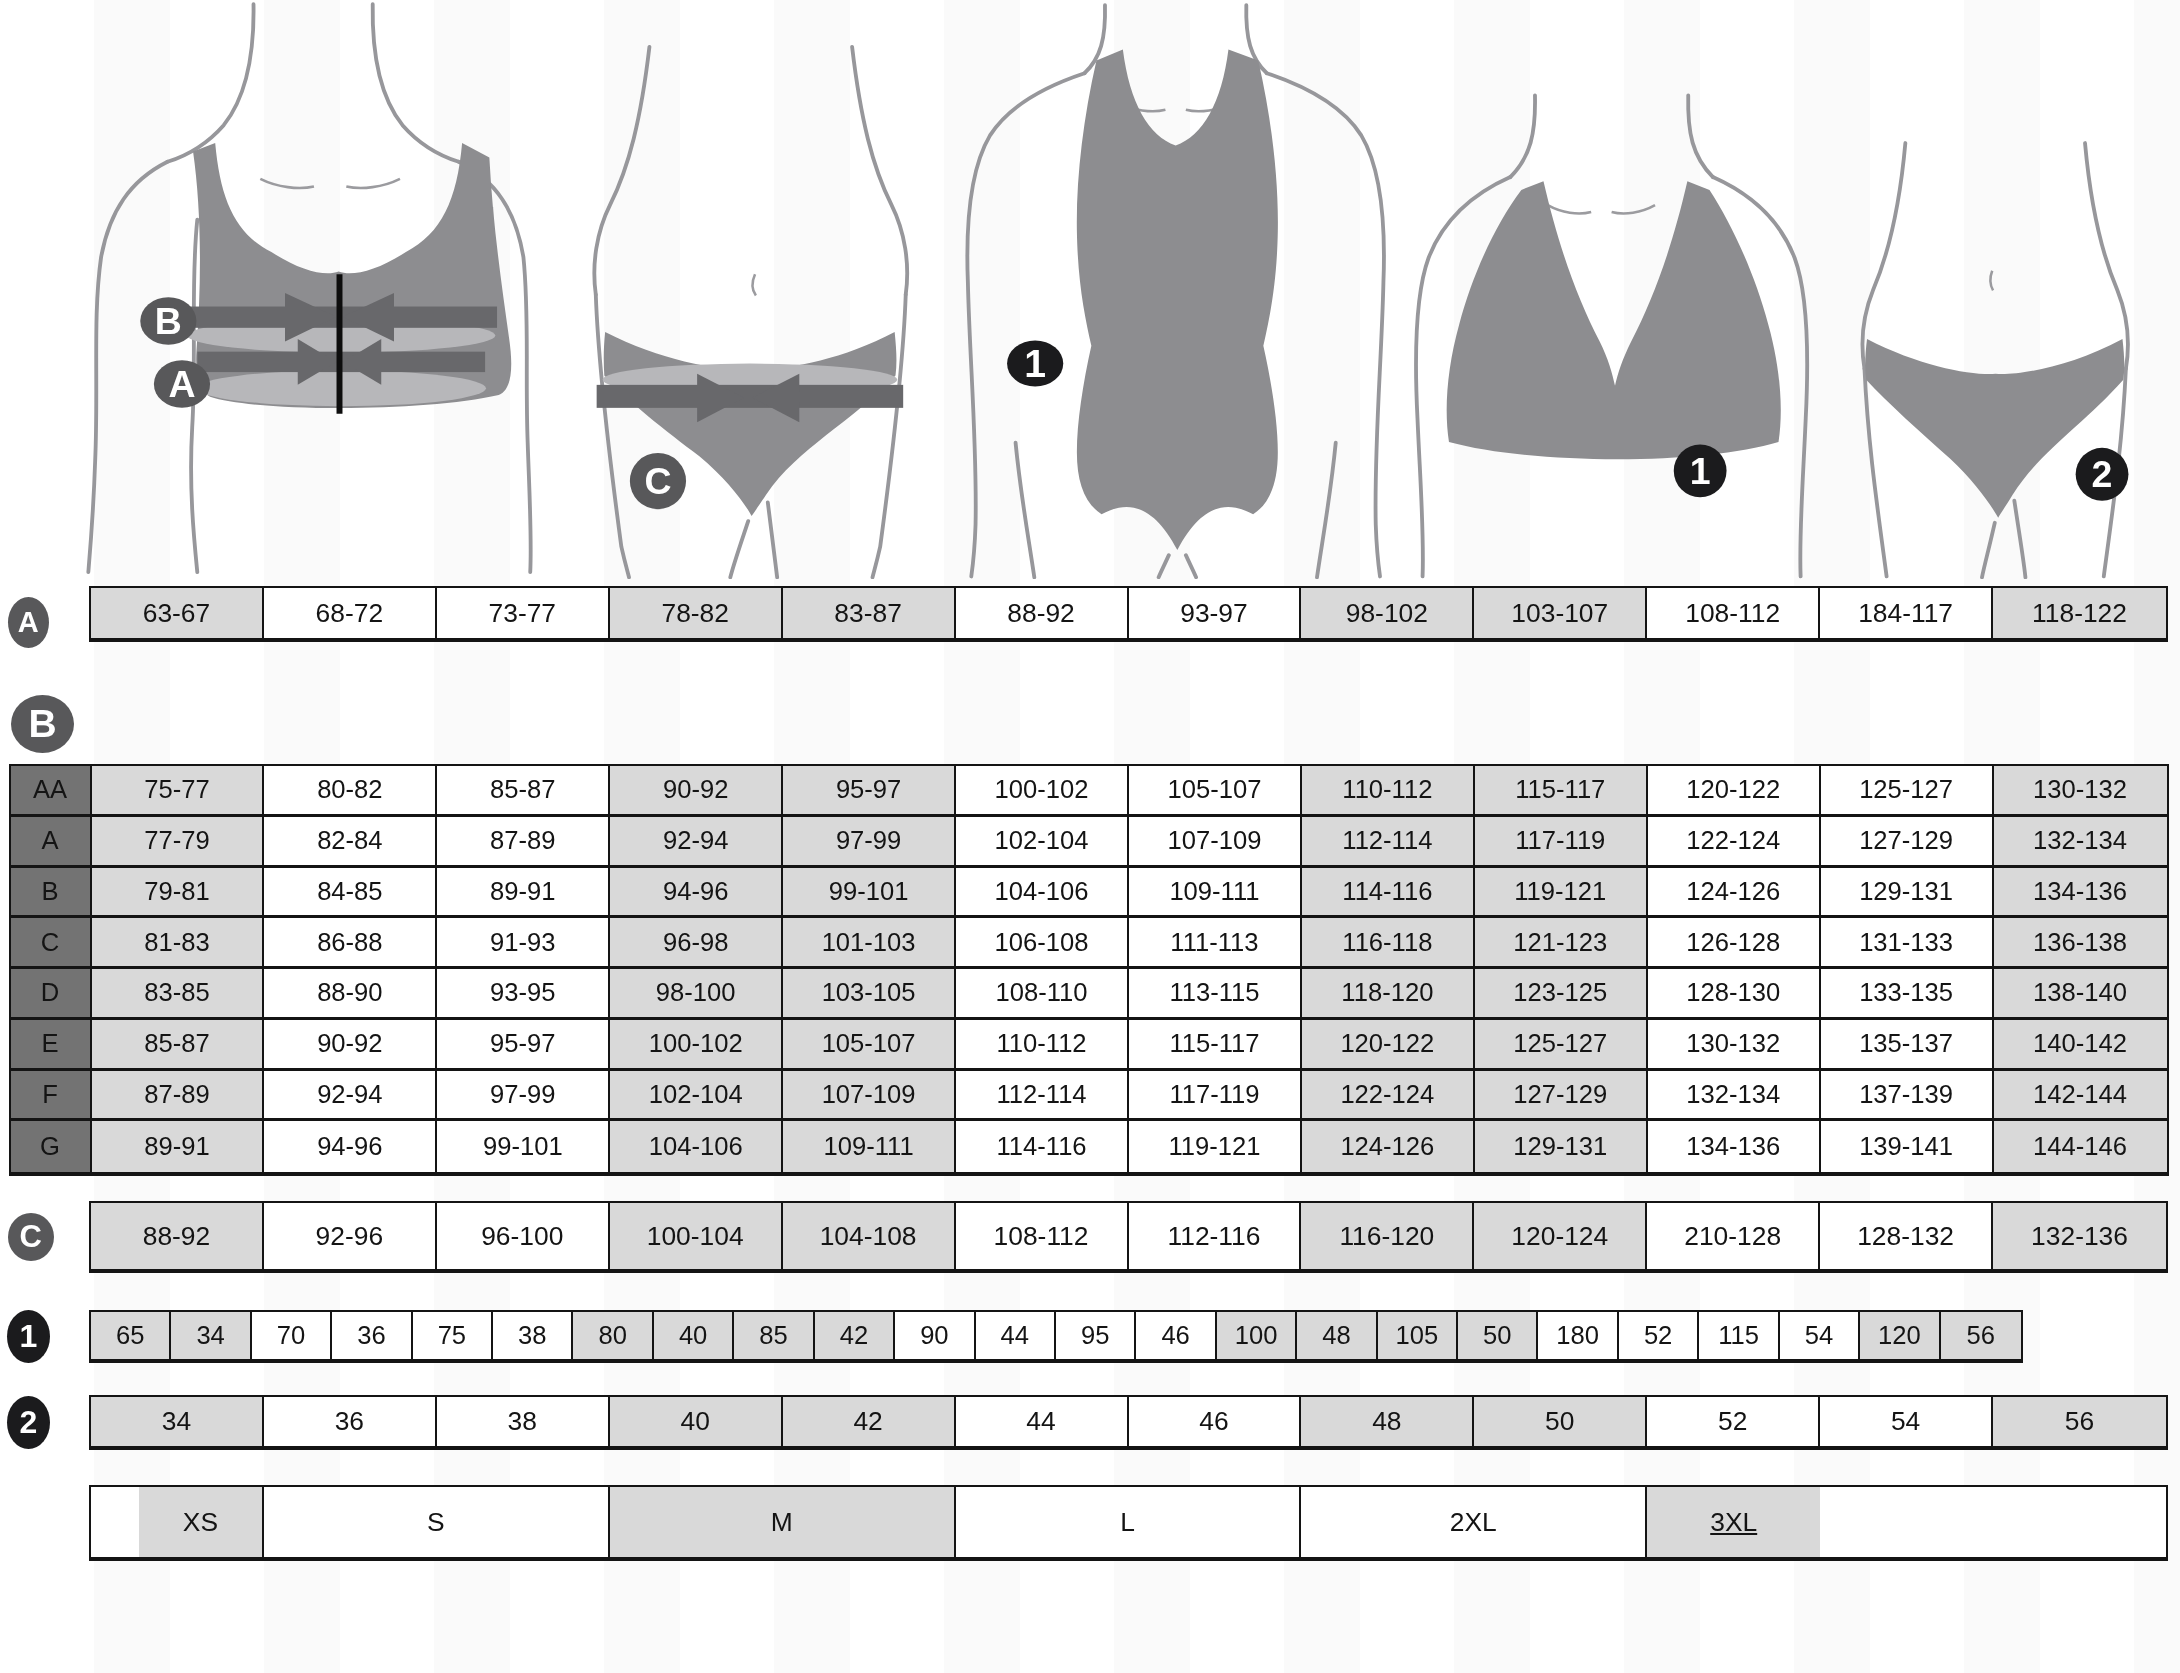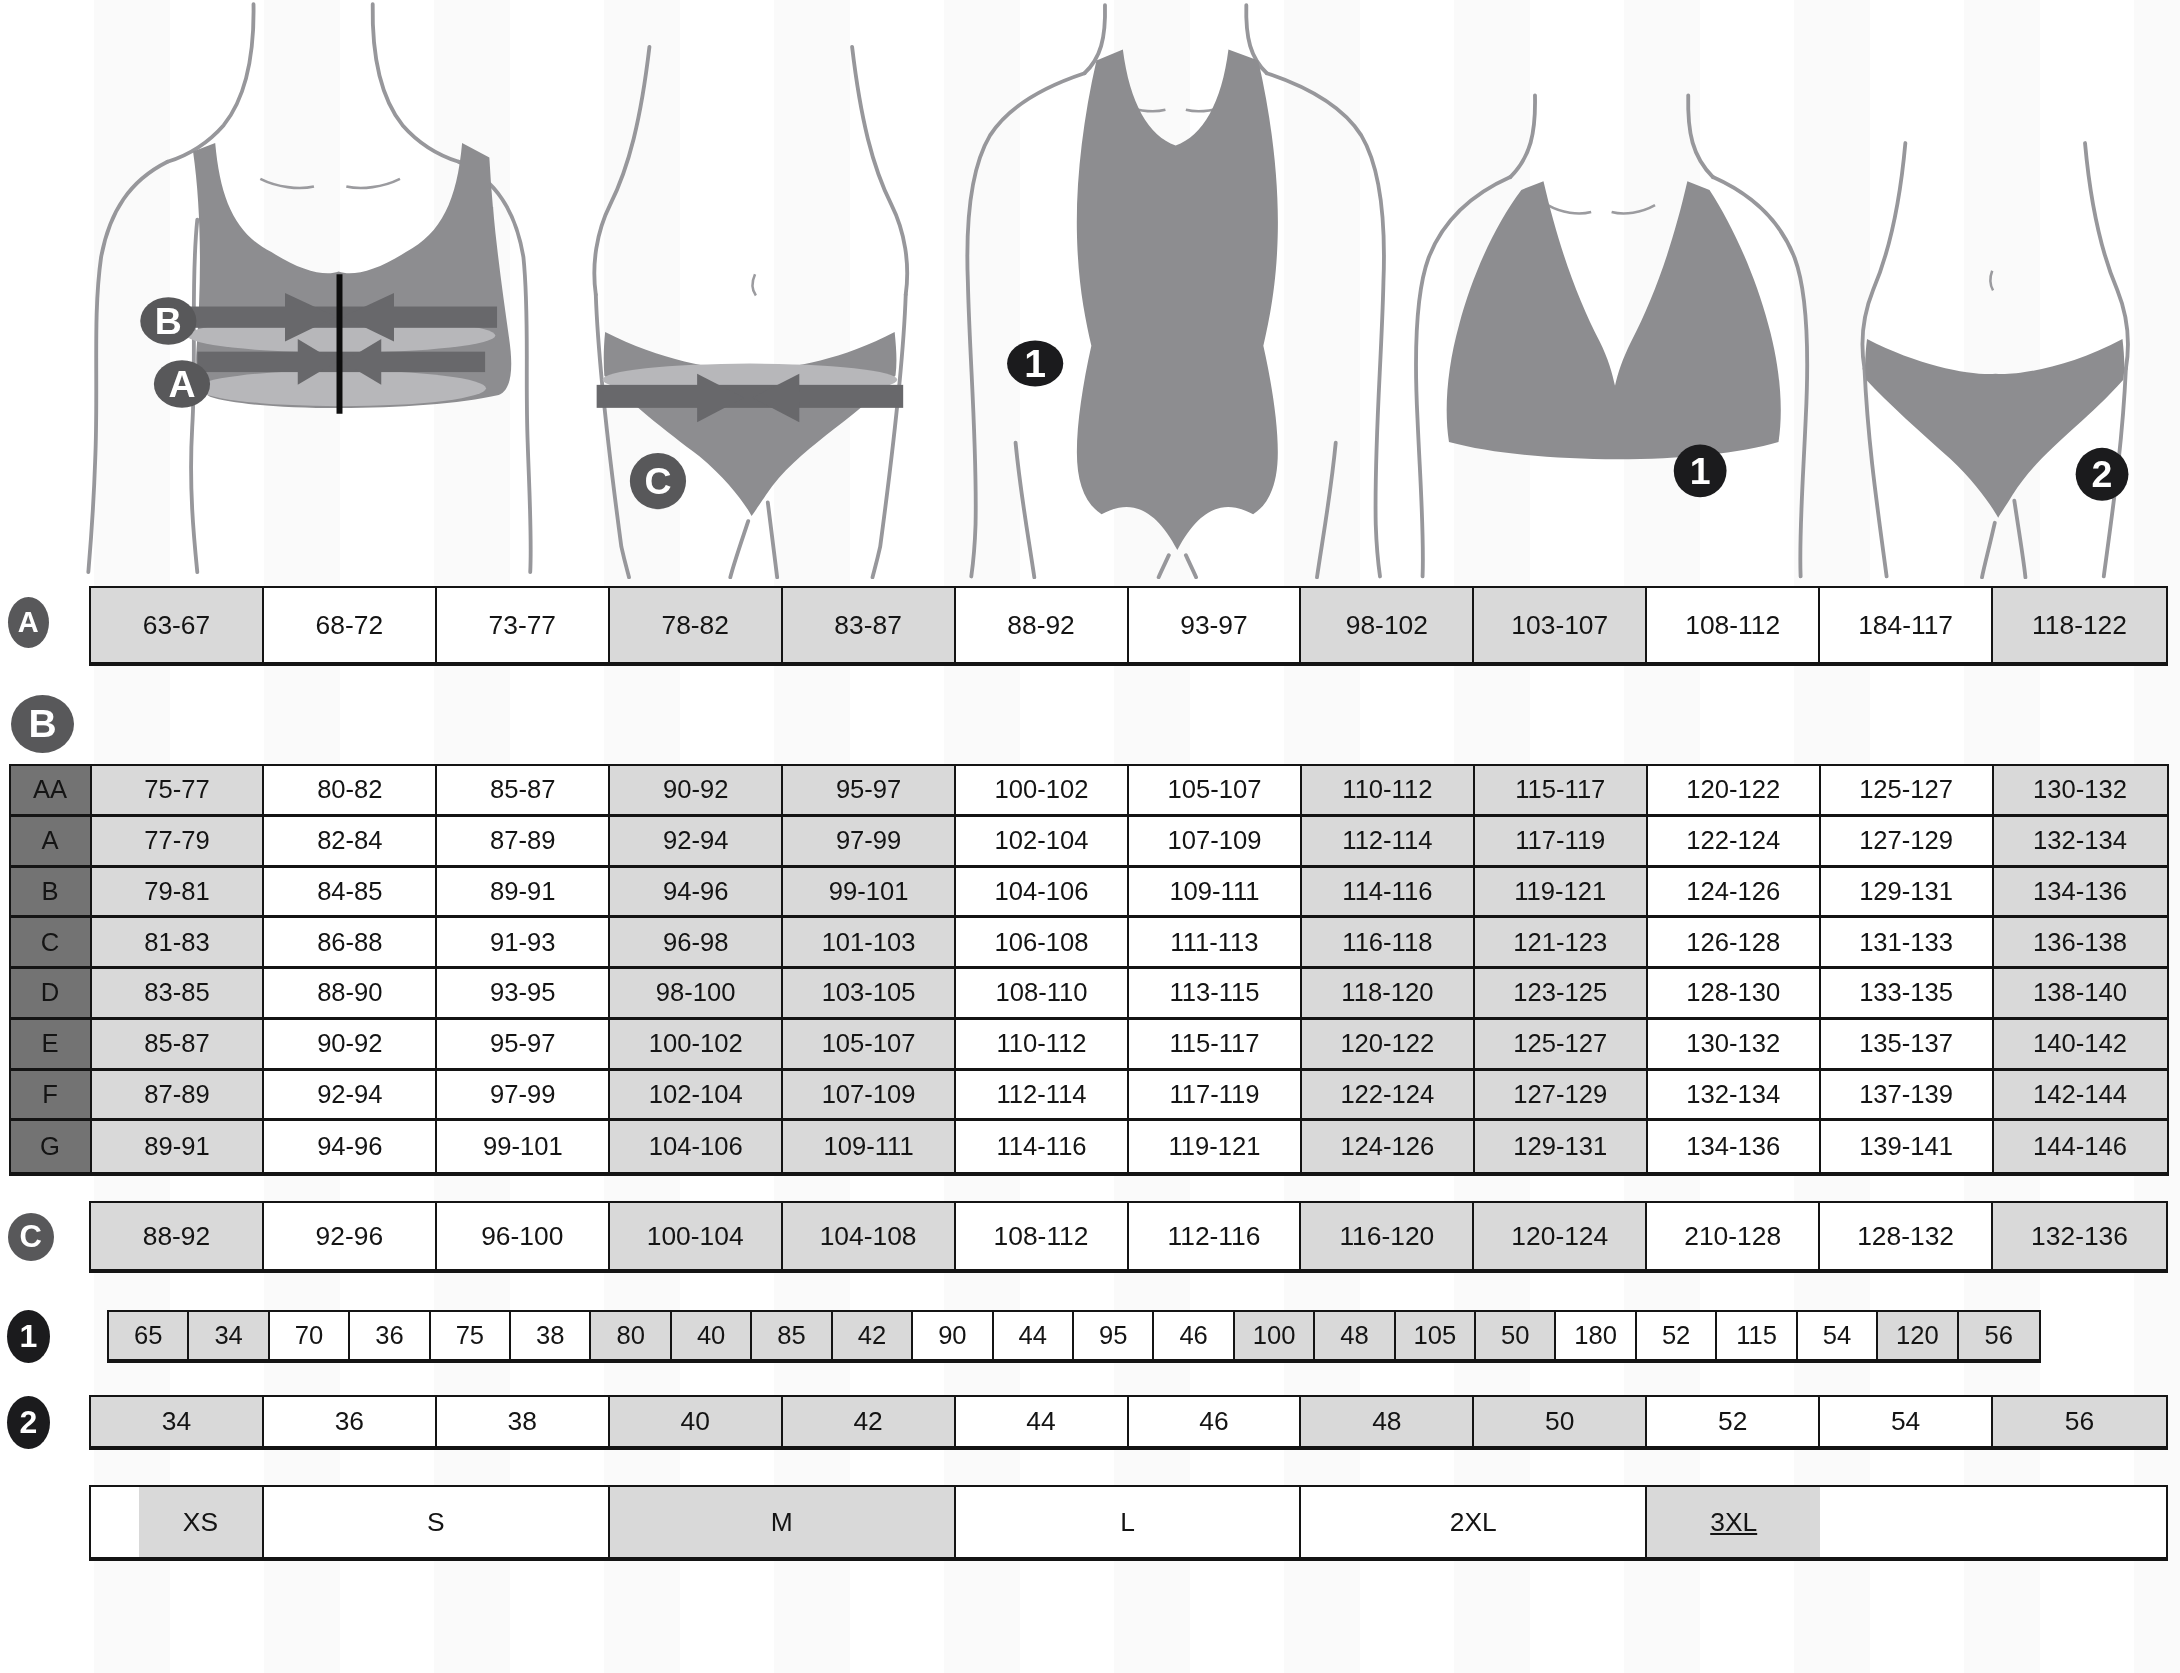--- a/index.html
+++ b/index.html
@@ -26,23 +26,23 @@
     position:absolute; display:grid; background:#ffffff;
     border:2.6px solid #141414; border-bottom-width:4.3px;
   }
   .cell {
     display:flex; align-items:center; justify-content:center;
     border-right:2.6px solid #141414; font-size:26.4px; background:#ffffff;
     overflow:hidden; white-space:nowrap;
   }
   .band-table > .cell:last-child { border-right:none; }
   .cell.shaded { background:#d9d9d9; }
-  #rowA  { left:89px; top:586px;  width:2079px; height:80px; grid-template-columns:repeat(12,1fr); }
+  #rowA  { left:89px; top:586px;  width:2079px; height:56px; grid-template-columns:repeat(12,1fr); }
   #rowC  { left:89px; top:1201px; width:2079px; height:72px; grid-template-columns:repeat(12,1fr); }
-  #row1  { left:107px; top:1310px; width:1934px; height:53px; grid-template-columns:repeat(24,1fr); font-size:25.6px; }
+  #row1  { left:89px; top:1310px; width:1934px; height:53px; grid-template-columns:repeat(24,1fr); font-size:25.6px; }
   #row1 .cell { font-size:25.6px; }
   #row2  { left:89px; top:1395px; width:2079px; height:55px; grid-template-columns:repeat(12,1fr); }
   #sizeRow { left:89px; top:1485px; width:2079px; height:76px; grid-template-columns:repeat(12,1fr); }
   #bustTable {
     left:8.5px; top:764px; width:2160px; height:412px;
     grid-template-columns:81px repeat(12,1fr); grid-auto-rows:1fr;
   }
   #bustTable .cell { border-bottom:3.4px solid #141414; font-size:25.6px; }
   #bustTable .cell.row-end { border-right:none; }
   #bustTable .cell.last-row { border-bottom:none; }

